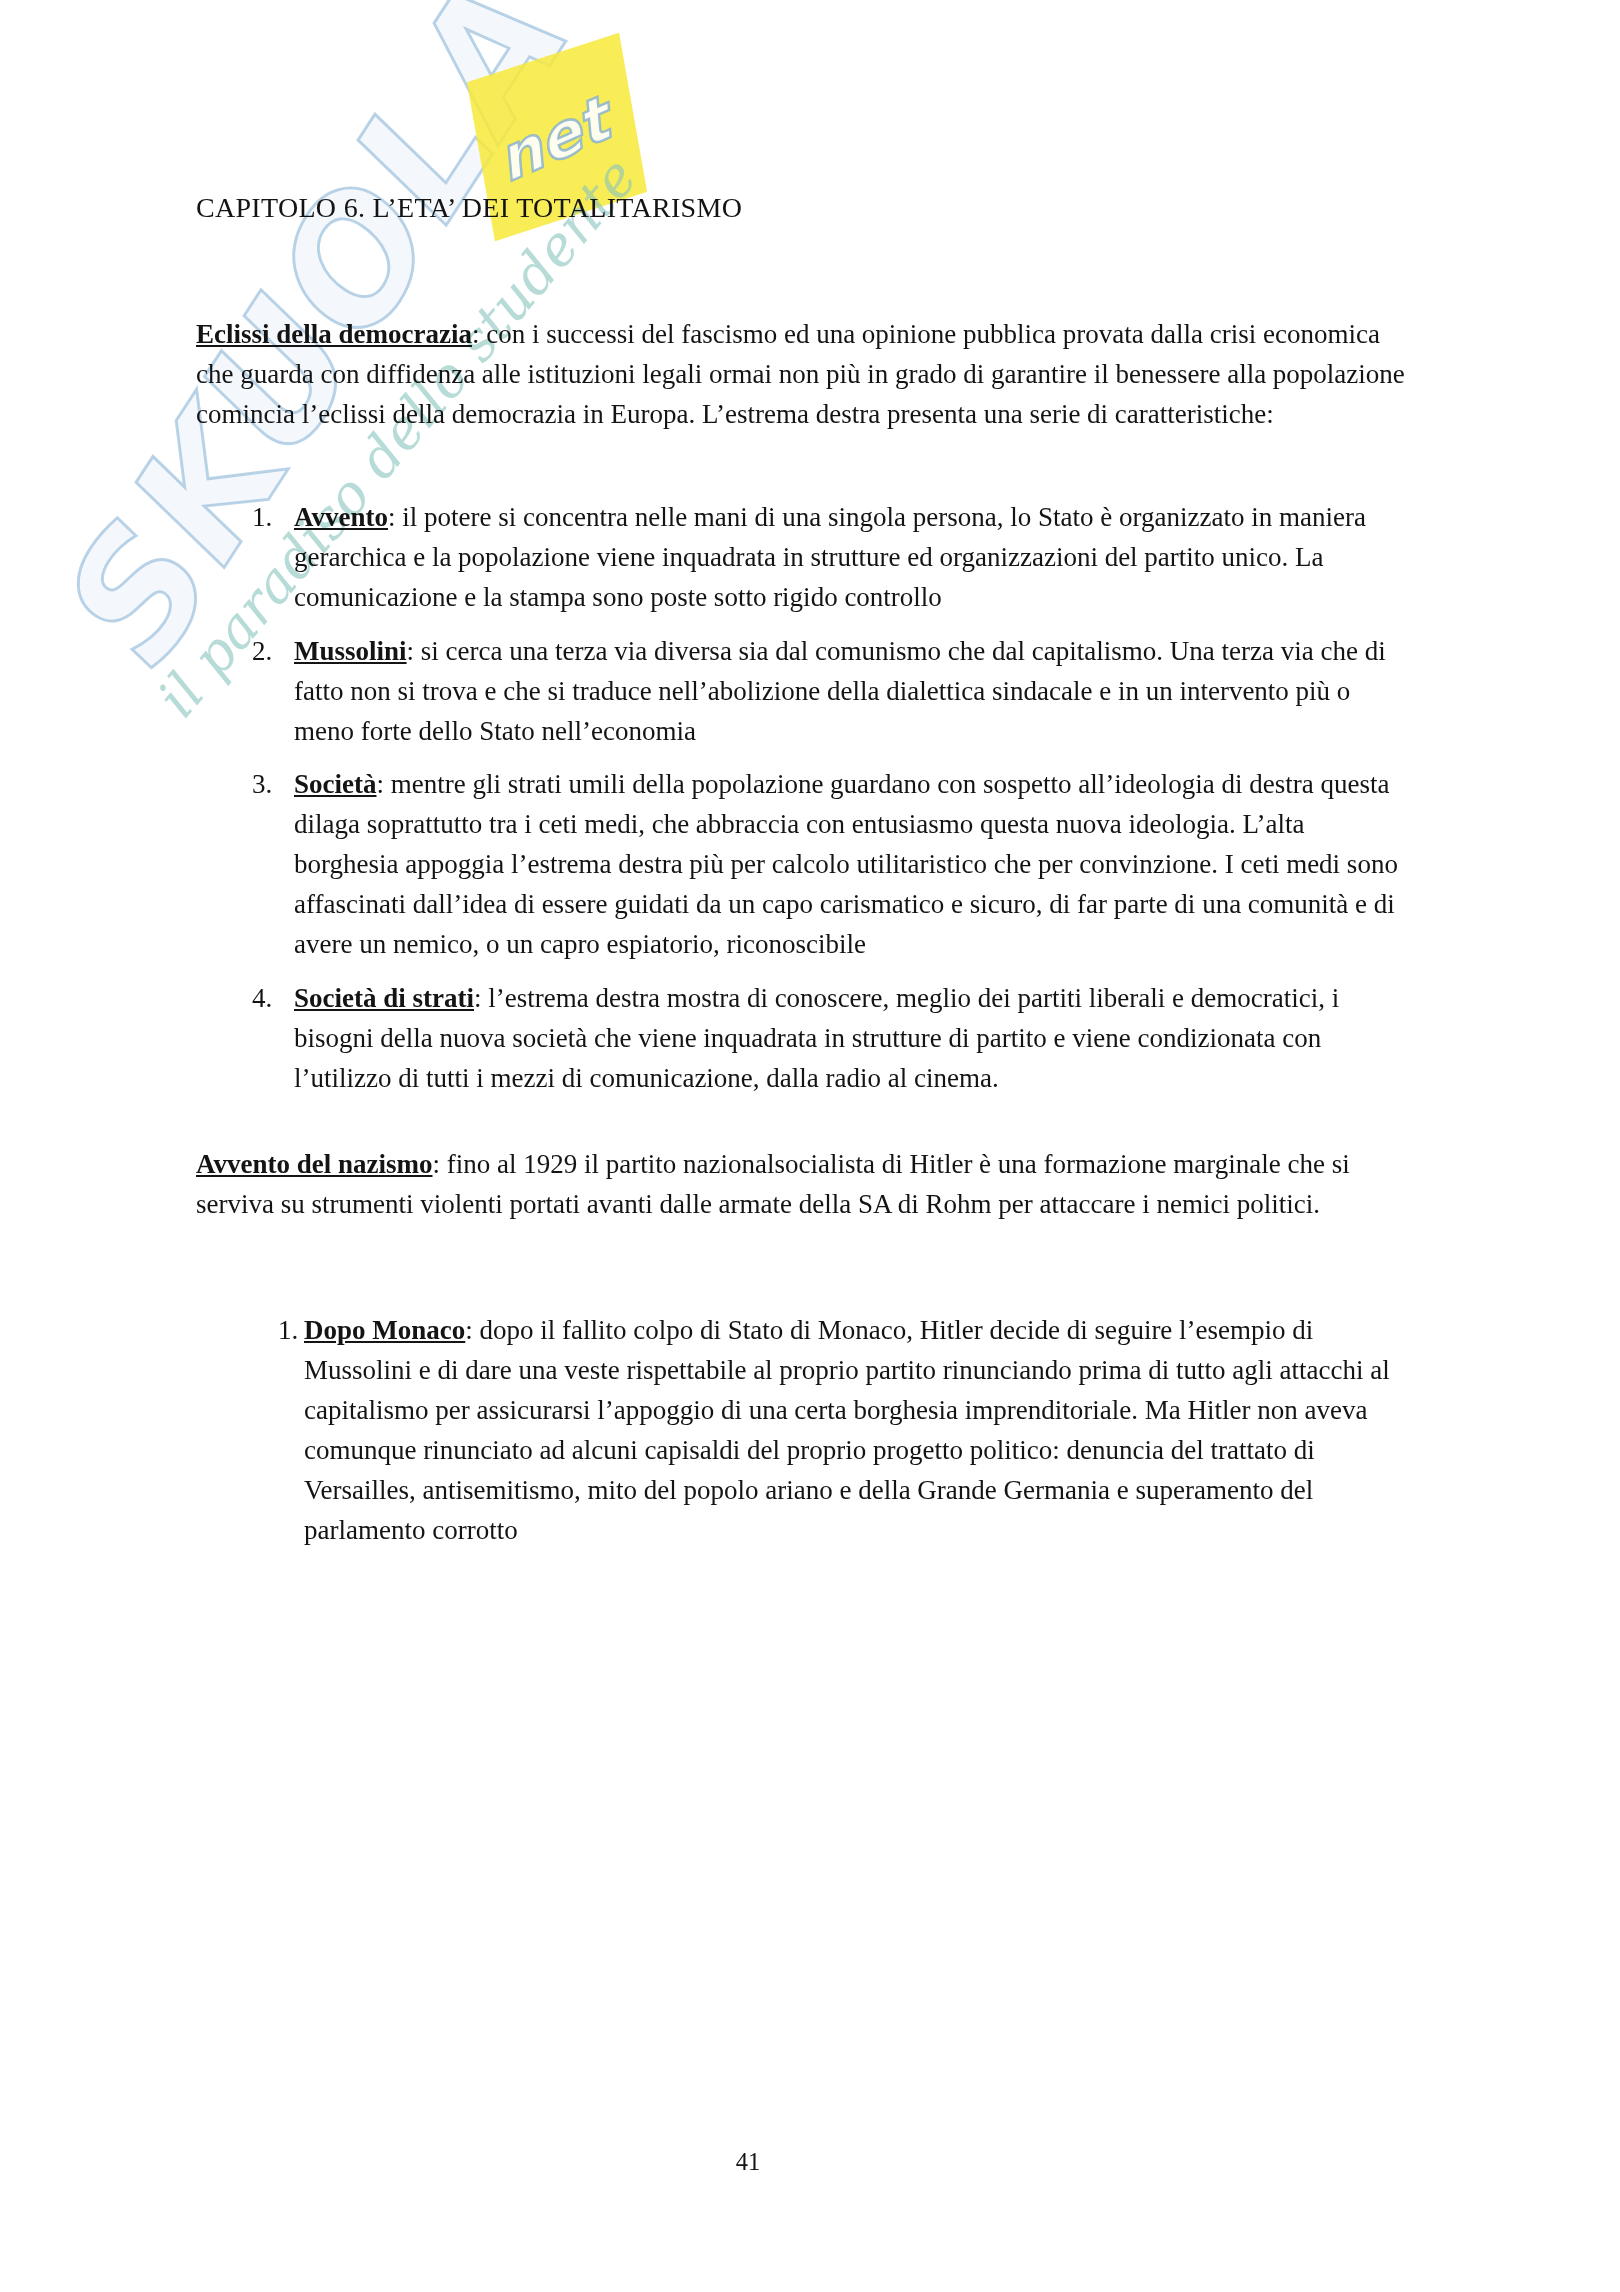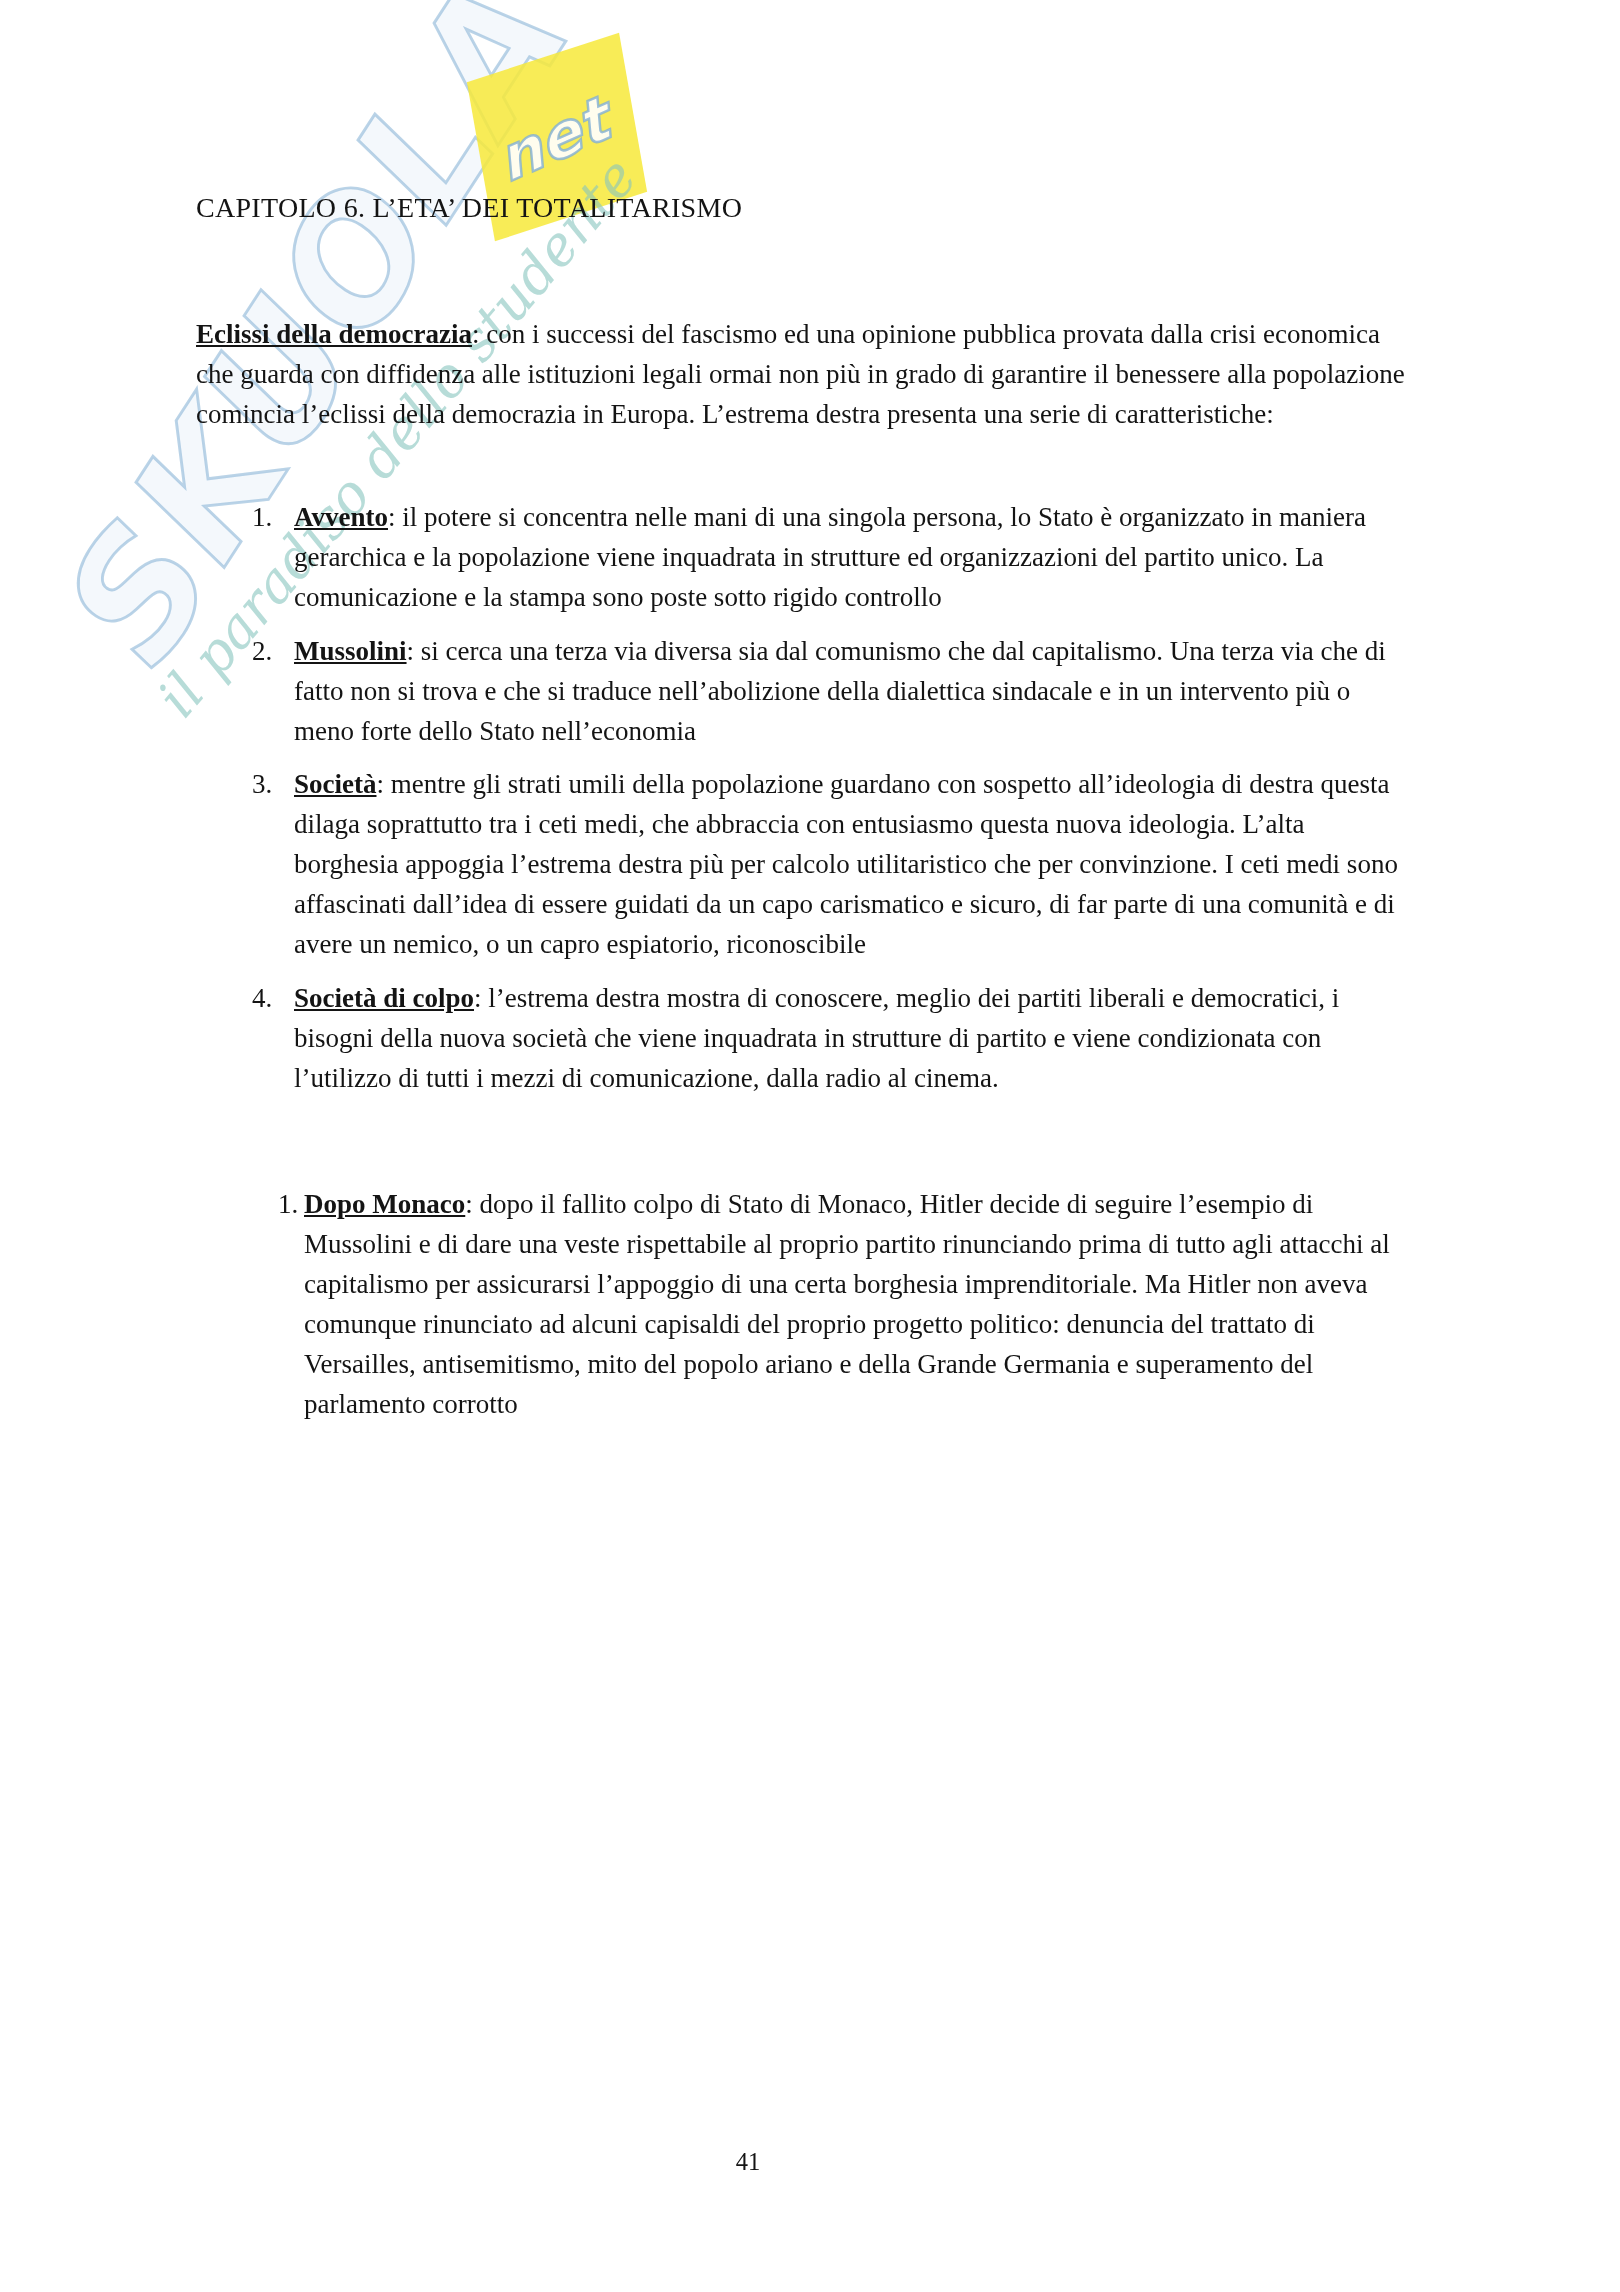--- a/index.html
+++ b/index.html
@@ -142,25 +142,26 @@
       <span class="item-text"><b>Mussolini</b><span>: si cerca una terza via diversa sia dal comunismo che dal capitalismo. Una terza via che di fatto non si trova e che si traduce nell’abolizione della dialettica sindacale e in un intervento più o meno forte dello Stato nell’economia</span></span>
     </div>
 
     <div class="list-item">
       <span class="num-col">3.</span>
       <span class="item-text"><b>Società</b><span>: mentre gli strati umili della popolazione guardano con sospetto all’ideologia di destra questa dilaga soprattutto tra i ceti medi, che abbraccia con entusiasmo questa nuova ideologia. L’alta borghesia appoggia l’estrema destra più per calcolo utilitaristico che per convinzione. I ceti medi sono affascinati dall’idea di essere guidati da un capo carismatico e sicuro, di far parte di una comunità e di avere un nemico, o un capro espiatorio, riconoscibile</span></span>
     </div>
 
     <div class="list-item">
       <span class="num-col">4.</span>
-      <span class="item-text"><b>Società di colpo</b><span>: l’estrema destra mostra di conoscere, meglio dei partiti liberali e democratici, i bisogni della nuova società che viene inquadrata in strutture di partito e viene condizionata con l’utilizzo di tutti i mezzi di comunicazione, dalla radio al cinema.</span></span>
+      <span class="item-text"><b>Società di strati</b><span>: l’estrema destra mostra di conoscere, meglio dei partiti liberali e democratici, i bisogni della nuova società che viene inquadrata in strutture di partito e viene condizionata con l’utilizzo di tutti i mezzi di comunicazione, dalla radio al cinema.</span></span>
     </div>
 
   </div>
 
+  <p class="para section-gap"><b>Avvento del nazismo</b><span>: fino al 1929 il partito nazionalsocialista di Hitler è una formazione marginale che si serviva su strumenti violenti portati avanti dalle armate della SA di Rohm per attaccare i nemici politici.</span></p>
 
   <div class="list list-2">
 
     <div class="list-item">
       <span class="num-col">1.</span>
       <span class="item-text"><b>Dopo Monaco</b><span>: dopo il fallito colpo di Stato di Monaco, Hitler decide di seguire l’esempio di Mussolini e di dare una veste rispettabile al proprio partito rinunciando prima di tutto agli attacchi al capitalismo per assicurarsi l’appoggio di una certa borghesia imprenditoriale. Ma Hitler non aveva comunque rinunciato ad alcuni capisaldi del proprio progetto politico: denuncia del trattato di Versailles, antisemitismo, mito del popolo ariano e della Grande Germania e superamento del parlamento corrotto</span></span>
     </div>
 
   </div>
 

